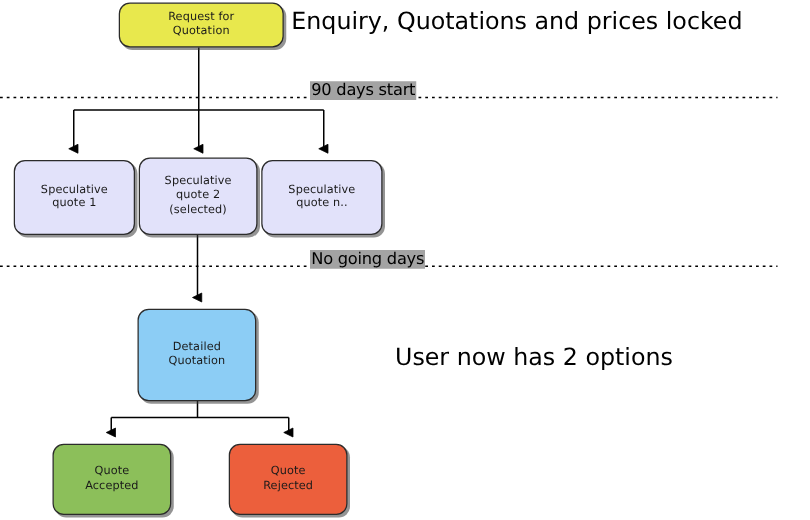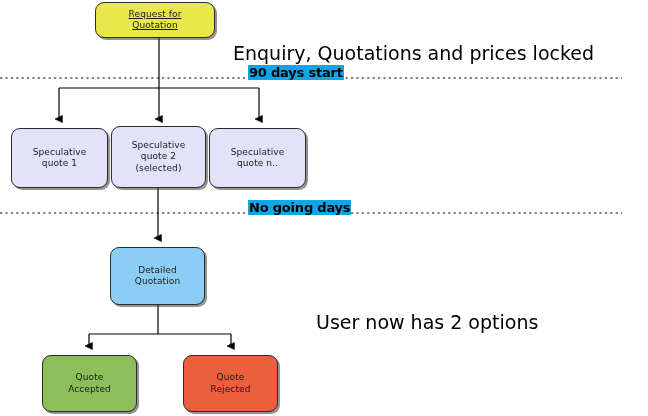--- a/index.html
+++ b/index.html
@@ -41,30 +41,29 @@
     white-space: pre-line;
   }
   .note {
     position: absolute;
     color: #000000;
     font-family: "DejaVu Sans", sans-serif;
     font-size: 19px;
     line-height: 25px;
     white-space: pre-line;
     letter-spacing: 0px;
-    margin-top: 36px;
   }
   .divider-label {
     position: absolute;
     color: #000000;
     font-family: "DejaVu Sans", sans-serif;
-    font-weight: bold;
+    font-weight: normal;
     font-size: 13px;
     line-height: 15px;
-    background: #0ea5e9;
+    background: #a3a3a3;
     padding: 0 1px;
     letter-spacing: -0.2px;
   }
 </style>
 </head>
 <body>
 
 <div id="canvas">
 
   <svg id="wires" viewBox="0 0 648 416" xmlns="http://www.w3.org/2000/svg">
@@ -95,34 +94,34 @@
 
     <g>
       <path d="M0,78 L622,78" fill="none" stroke="#000000" stroke-width="1.1" stroke-dasharray="2.2 3.2"></path>
     </g>
 
     <g>
       <path d="M0,213 L622,213" fill="none" stroke="#000000" stroke-width="1.1" stroke-dasharray="2.2 3.2"></path>
     </g>
   </svg>
 
-  <div class="node" style="left:95px; top:2px; width:120px; height:36px; background:#e8e84d;text-decoration:underline;">Request for
+  <div class="node" style="left:95px; top:2px; width:132px; height:36px; background:#e8e84d;">Request for
 Quotation</div>
 
   <div class="node" style="left:11px; top:128px; width:97px; height:60px; background:#e2e2fa;">Speculative
 quote 1</div>
 
   <div class="node" style="left:111px; top:126px; width:95px; height:62px; background:#e2e2fa;">Speculative
 quote 2
 (selected)</div>
 
   <div class="node" style="left:209px; top:128px; width:97px; height:60px; background:#e2e2fa;">Speculative
 quote n..</div>
 
-  <div class="node" style="left:110px; top:247px; width:95px; height:58px; background:#8ccdf5;">Detailed
+  <div class="node" style="left:110px; top:247px; width:95px; height:74px; background:#8ccdf5;">Detailed
 Quotation</div>
 
   <div class="node" style="left:42px; top:355px; width:95px; height:57px; background:#8cbf5a;">Quote
 Accepted</div>
 
   <div class="node" style="left:183px; top:355px; width:95px; height:57px; background:#ec5f3c;">Quote
 Rejected</div>
 
   <div class="divider-label" style="left:248px; top:65px;">90 days start</div>
 

